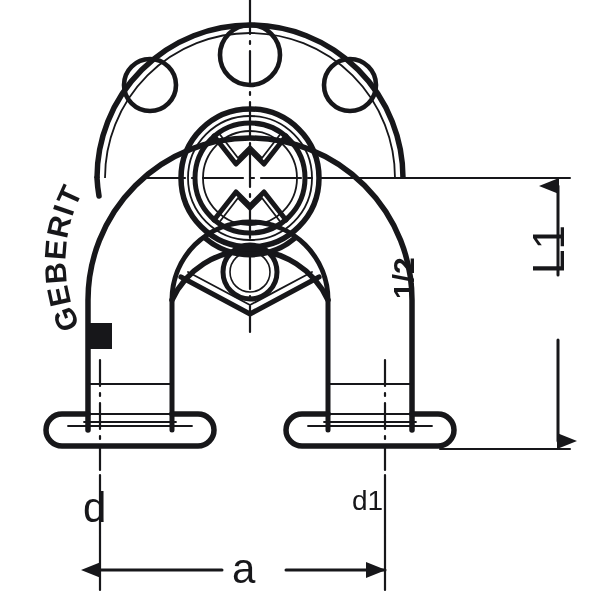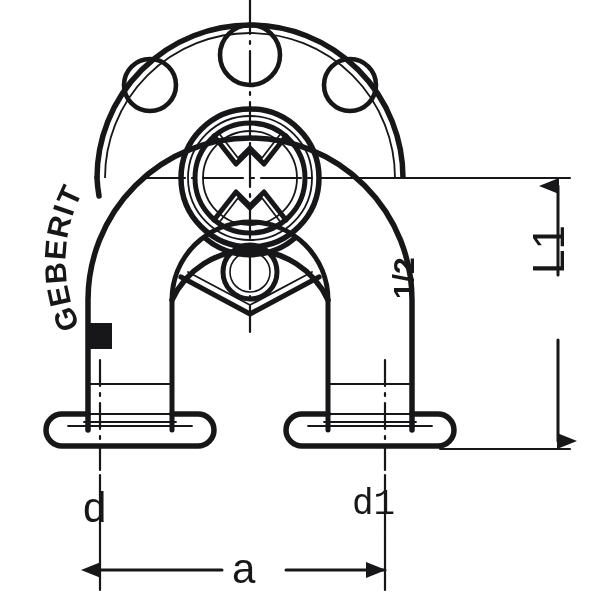--- a/index.html
+++ b/index.html
@@ -11,21 +11,21 @@
   .dim-label{
     position:absolute;
     font-family:"Liberation Sans",sans-serif;
     font-weight:400;
     color:#17171a;
     white-space:nowrap;
     line-height:1;
     user-select:none;
   }
   #lbl-d{left:83px;  top:487px; font-size:42px;}
-  #lbl-d1{left:352px;top:487px; font-size:36px;font-family:Liberation Mono, monospace;}
+  #lbl-d1{left:352px;top:487px; font-size:28px;}
   #lbl-a{left:232px; top:548px; font-size:42px;}
   #lbl-L1{left:527px;top:274px; font-size:44px; transform:rotate(-90deg); transform-origin:0 0;}
   #lbl-half{left:389px;top:299px; font-size:30px; font-weight:600;
             transform:rotate(-90deg); transform-origin:0 0;}
 </style>
 </head>
 <body>
 
 <div id="stage">
 

